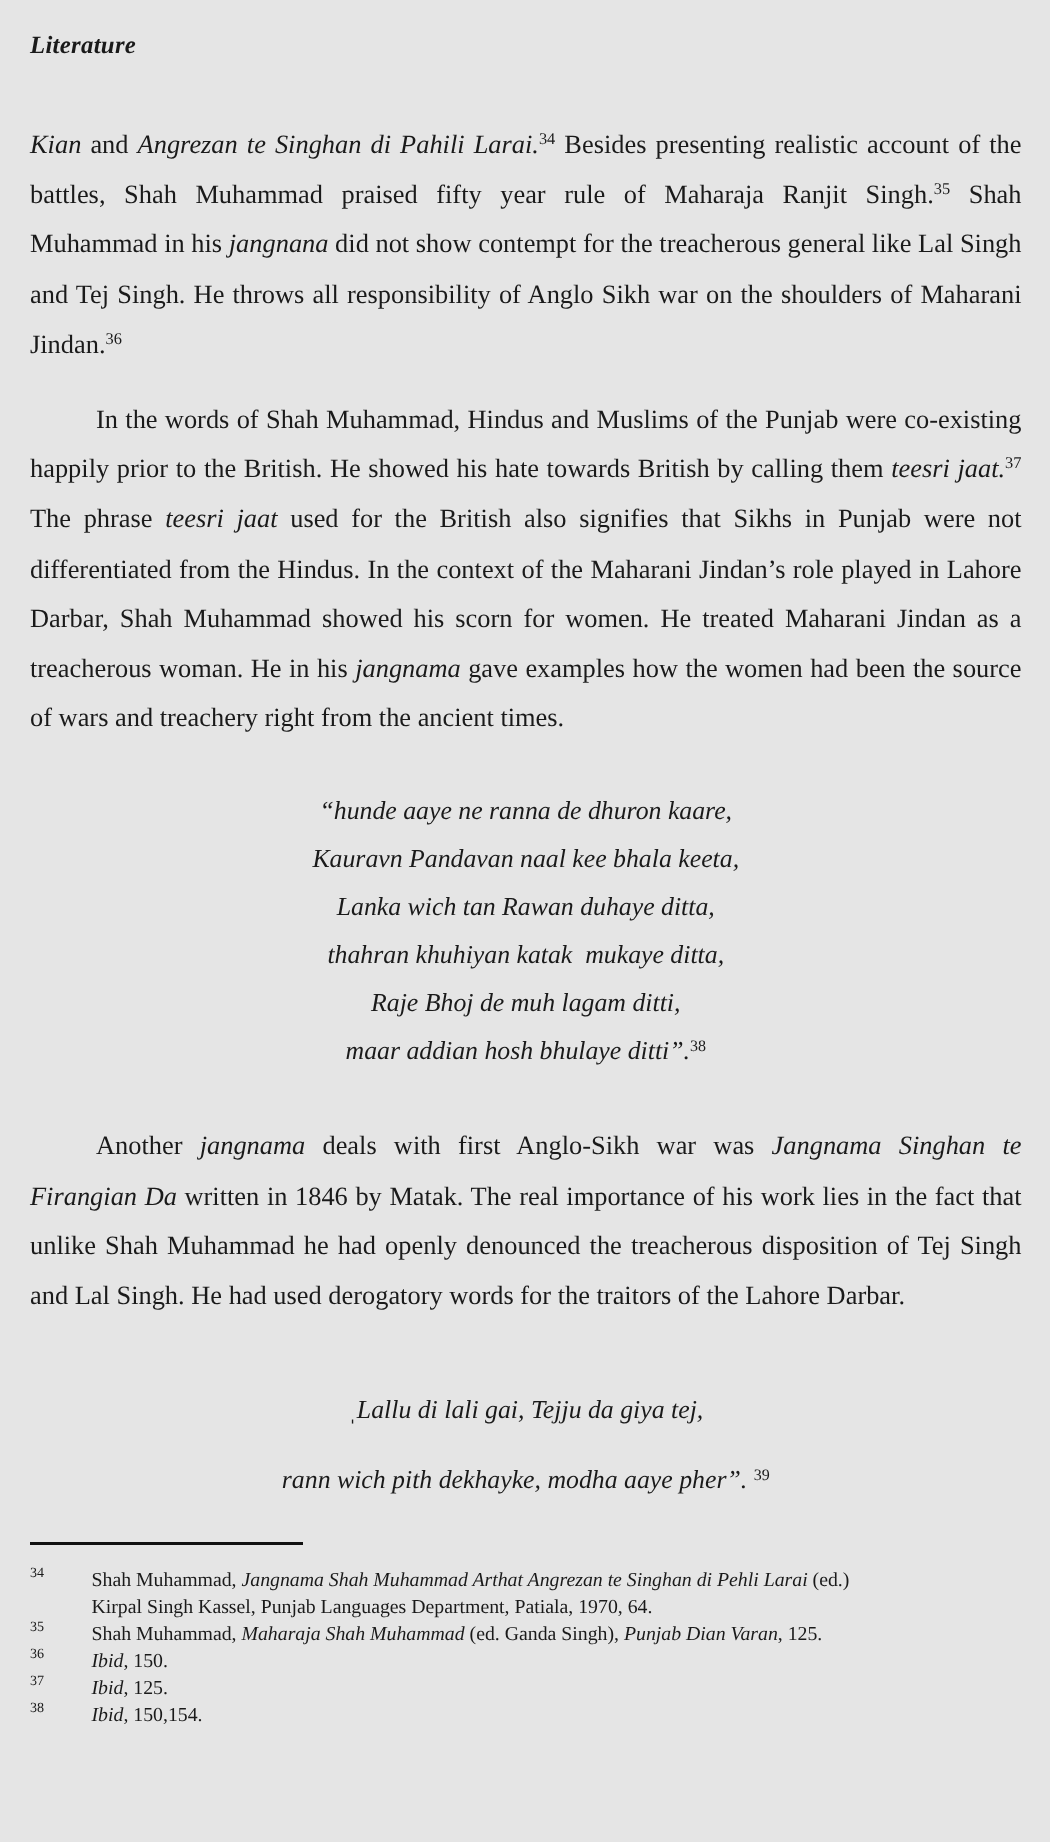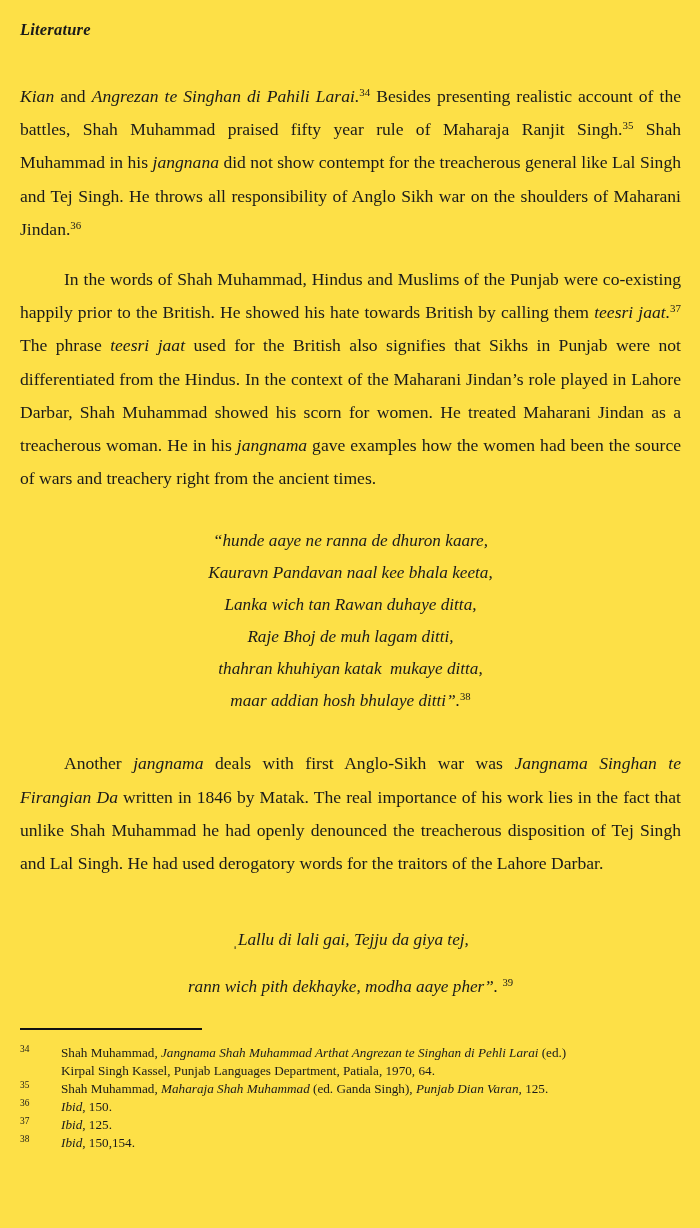--- a/index.html
+++ b/index.html
@@ -10,21 +10,21 @@
   }
   body {
     font-family: "Liberation Serif", "DejaVu Serif", serif;
     color: #1a1a1a;
   }
   .page {
     position: relative;
     width: 700px;
     height: 1228px;
     margin: 0 auto;
-    background: #fde047;
+    background: #e5e5e5;
     overflow: hidden;
   }
 
   
   .running-header {
     position: absolute;
     left: 20px;
     top: 20px;
     font-style: italic;
     font-weight: bold;
@@ -128,22 +128,22 @@
   <div class="column">
 
     <p class="body-par"><i>Kian</i><span> and </span><i>Angrezan te Singhan di Pahili Larai.</i><sup class="fn">34</sup><span> Besides presenting realistic account of the battles, Shah Muhammad praised fifty year rule of Maharaja Ranjit Singh.</span><sup class="fn">35</sup><span> Shah Muhammad in his </span><i>jangnana</i><span> did not show contempt for the treacherous general like Lal Singh and Tej Singh. He throws all responsibility of Anglo Sikh war on the shoulders of Maharani Jindan.</span><sup class="fn">36</sup></p>
 
     <p class="body-par indent"><span>In the words of Shah Muhammad, Hindus and Muslims of the Punjab were co-existing happily prior to the British. He showed his hate towards British by calling them </span><i>teesri jaat.</i><sup class="fn">37</sup><span> The phrase </span><i>teesri jaat</i><span> used for the British also signifies that Sikhs in Punjab were not differentiated from the Hindus. In the context of the Maharani Jindan’s role played in Lahore Darbar, Shah Muhammad showed his scorn for women. He treated Maharani Jindan as a treacherous woman. He in his </span><i>jangnama</i><span> gave examples how the women had been the source of wars and treachery right from the ancient times.</span></p>
 
     <div class="verse verse-a">
       <div class="verse-line">“hunde aaye ne ranna de dhuron kaare,</div>
       <div class="verse-line">Kauravn Pandavan naal kee bhala keeta,</div>
       <div class="verse-line">Lanka wich tan Rawan duhaye ditta,</div>
+      <div class="verse-line">thahran khuhiyan katak  mukaye ditta,</div>
       <div class="verse-line">Raje Bhoj de muh lagam ditti,</div>
-      <div class="verse-line">thahran khuhiyan katak  mukaye ditta,</div>
       <div class="verse-line"><span>maar addian hosh bhulaye ditti”.</span><sup class="fn">38</sup></div>
     </div>
 
     <p class="body-par indent" style="margin-top:30px;"><span>Another </span><i>jangnama</i><span> deals with first Anglo-Sikh war was </span><i>Jangnama Singhan te Firangian Da</i><span> written in 1846 by Matak. The real importance of his work lies in the fact that unlike Shah Muhammad he had openly denounced the treacherous disposition of Tej Singh and Lal Singh. He had used derogatory words for the traitors of the Lahore Darbar.</span></p>
 
     <div class="verse verse-b">
       <div class="verse-line">ˌLallu di lali gai, Tejju da giya tej,</div>
       <div class="verse-line"><span>rann wich pith dekhayke, modha aaye pher”. </span><sup class="fn">39</sup></div>
     </div>
 

